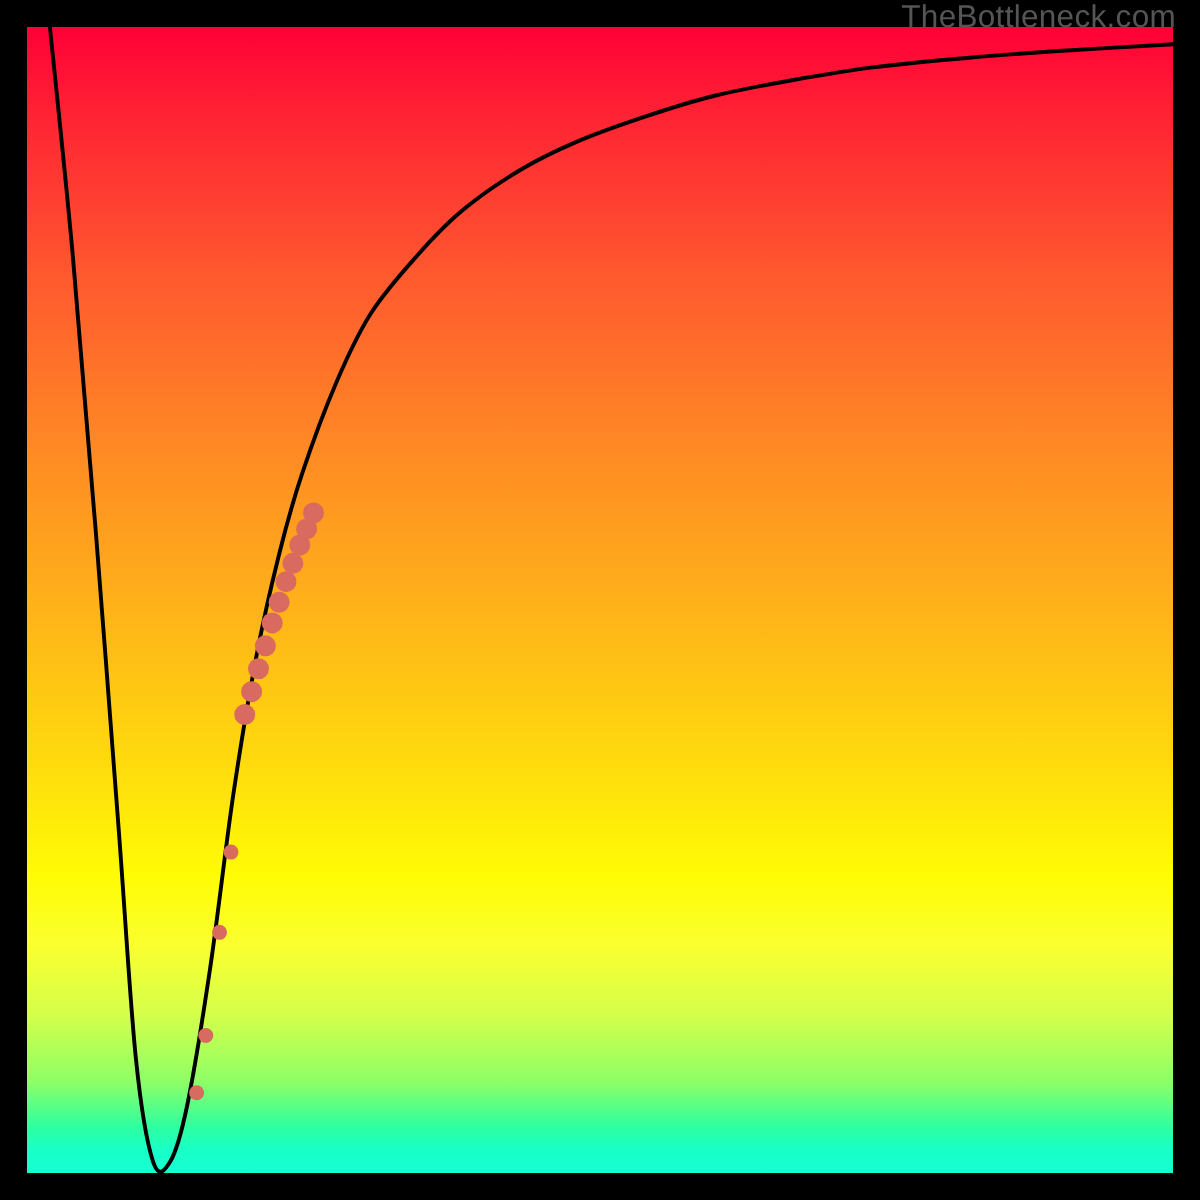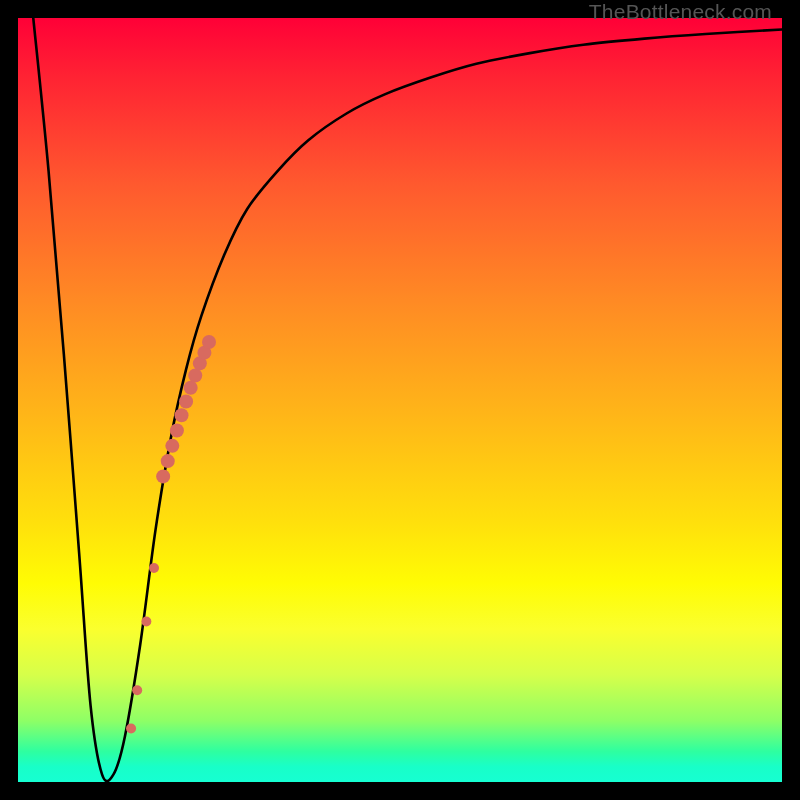--- a/index.html
+++ b/index.html
@@ -34,21 +34,21 @@
       #d6ff4a 86%,
       #8eff66 92%,
       #2effa0 96%,
       #18ffc8 98%,
       #16ffd2 100%
     );
   }
   .watermark {
     position: absolute;
     top: 0px;
-    right: 28px;
+    right: 16px;
     color: #555;
     font-size: 21px;
     font-weight: 500;
     letter-spacing: 0.2px;
     z-index: 5;
     user-select: none;
   }
   svg.overlay {
     position: absolute;
     left: 0;

